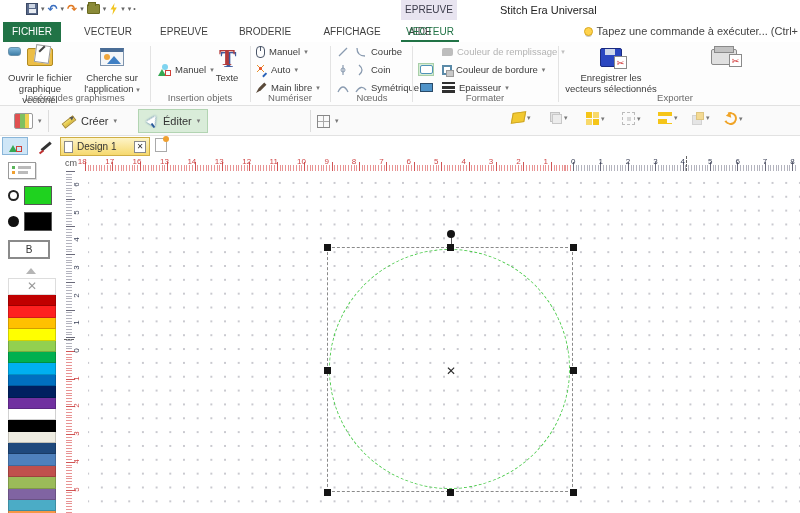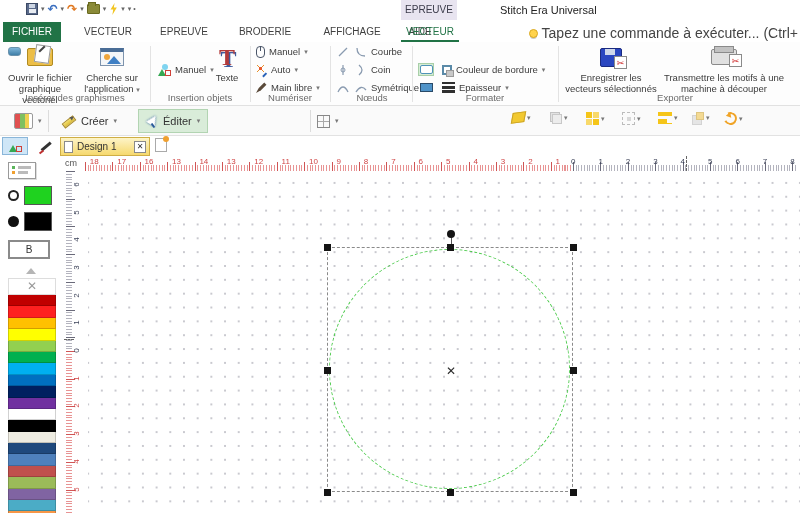--- a/index.html
+++ b/index.html
@@ -20,21 +20,21 @@
   .i-folder::before { content:""; position:absolute; left:0; top:-3px; width:6px; height:3px; background:#8a8a38; border:1px solid #6a6a20; border-bottom:none; }
   .i-bolt { width:9px; height:12px; background:#f2c522; clip-path:polygon(60% 0,15% 55%,45% 55%,35% 100%,85% 38%,52% 38%); }
   #context-badge { left:401px; top:0; width:56px; height:20px; background:#e8e4f0; color:#3b3b4a; text-align:center; line-height:20px; font-size:10px; }
   #window-title { left:500px; top:4px; font-size:11px; color:#222; }
 
   
   #tabrow { left:0; top:22px; width:800px; height:20px; background:#fff; }
   .mtab { position:absolute; top:0; height:20px; line-height:20px; text-align:center; font-size:10px; color:#3f3f3f; cursor:default; }
   .mtab.file { background:#217346; color:#fff; }
   .mtab.selected { color:#217346; border-bottom:2px solid #217346; }
-  #cmd-hint { right:2px; top:3px; display:flex; align-items:center; gap:4px; font-size:14px; color:#444; }
+  #cmd-hint { right:2px; top:3px; display:flex; align-items:center; gap:4px; font-size:11px; color:#444; }
   .i-bulb { width:9px; height:9px; border-radius:50%; background:#ffd34d; border:1px solid #d9a820; box-shadow:0 2px 0 -1px #c9c9c9; }
 
   
   #ribbon { left:0; top:42px; width:800px; height:64px; background:#fdfdfd; border-bottom:1px solid #e1e1e1; }
   .gsep { position:absolute; top:4px; width:1px; height:56px; background:#e3e3e3; }
   .gname { position:absolute; top:50px; height:12px; font-size:9.5px; color:#6a6a6a; text-align:center; }
   .bigbtn { position:absolute; top:2px; text-align:center; font-size:9.5px; line-height:11px; color:#3c3c3c; cursor:default; }
   .bigbtn .bicon { height:26px; display:flex; align-items:center; justify-content:center; margin-bottom:2px; }
   .smallrow { position:absolute; height:15px; display:flex; align-items:center; gap:4px; font-size:9.5px; color:#3c3c3c; }
   .smallrow.disabled { color:#b3b3b3; }
@@ -142,21 +142,21 @@
   .bold-box { position:absolute; left:8px; width:42px; height:19px; border:2px solid #8a8a8a; background:#fff; text-align:center; line-height:15px; font-size:10px; color:#333; }
   .up-tri { position:absolute; left:26px; width:0; height:0; border-left:5px solid transparent; border-right:5px solid transparent; border-bottom:6px solid #b5b5b5; }
   #palette-none { position:absolute; left:8px; width:48px; height:17px; background:#fff; border:1px solid #ddd; color:#9a9a9a; font-size:12px; text-align:center; line-height:15px; }
   #palette-list { position:absolute; left:8px; top:0; width:48px; }
   .swatch { width:48px; height:11.4px; border:1px solid rgba(0,0,0,.18); border-top:none; }
 
   
   #hruler { left:62px; top:156px; width:738px; height:15px; background:#fff; }
   #unit-label { position:absolute; left:3px; top:2px; font-size:9px; color:#555; }
   .hnum { position:absolute; top:1px; font-size:8px; color:#3c4258; }
-  .hnum.neg { color:#d04545;margin-left:12px; }
+  .hnum.neg { color:#d04545; }
   .hticks { position:absolute; top:9px; height:6px;
       background:repeating-linear-gradient(90deg,currentColor 0 1px,transparent 1px 2.74px); opacity:.75; }
   .hmaj { position:absolute; top:6px; height:9px;
       background:repeating-linear-gradient(90deg,currentColor 0 1px,transparent 1px 27.4px); }
   #vruler { left:62px; top:171px; width:26px; height:342px; background:#fff; }
   .vnum { position:absolute; left:12px; font-size:8px; color:#3c4258; transform:rotate(-90deg); }
   .vnum.neg { color:#d04545; }
   .vticks { position:absolute; left:4px; width:6px;
       background:repeating-linear-gradient(currentColor 0 1px,transparent 1px 2.77px); opacity:.75; }
   .vmaj { position:absolute; left:4px; width:9px;
@@ -304,20 +304,25 @@
 
     <div class="mini-swatch" style="top:3px">
         <span class="ms1"></span>
       </div>
     <div class="mini-swatch msel" style="top:21px;left:418px">
         <span class="ms2"></span>
       </div>
     <div class="mini-swatch" style="top:39px;left:418px">
         <span class="ms3"></span>
       </div>
+    <div class="smallrow disabled" style="left:442px;top:2px">
+      <span class="i-fill"></span>
+      <span>Couleur de remplissage</span>
+        <span class="dd" style="color:#c0c0c0">▾</span>
+    </div>
     <div class="smallrow" style="left:442px;top:20px">
       <span class="i-bordercol"></span>
       <span>Couleur de bordure</span>
         <span class="dd">▾</span>
     </div>
     <div class="smallrow" style="left:442px;top:38px">
       <span class="i-thick"></span>
       <span>Epaisseur</span>
         <span class="dd">▾</span>
     </div>
@@ -331,21 +336,20 @@
           </span>
         </div>
       <div>Enregistrer les vecteurs sélectionnés</div>
     </div>
     <div class="bigbtn" style="left:660px;width:128px">
       <div class="bicon">
           <span class="i-machine">
             <span class="badge-scissors">✂</span>
           </span>
         </div>
-      <div>Transmettre les motifs à une machine à découper</div>
     </div>
     <div class="gname" style="left:560px;width:230px">Exporter</div>
   </div>
 
   <div id="toolbar" class="abs">
     <div class="tbtn" style="left:6px">
       <span class="i-palette"></span>
         <span class="dd">▾</span>
     </div>
     <div class="tsep" style="left:48px"></div>

